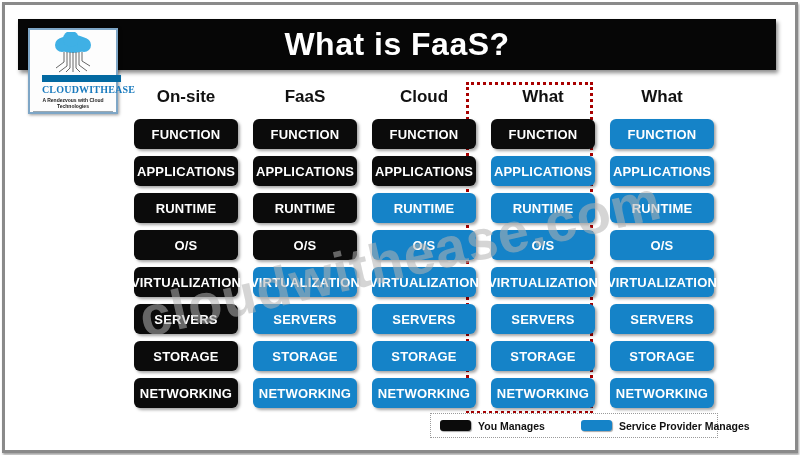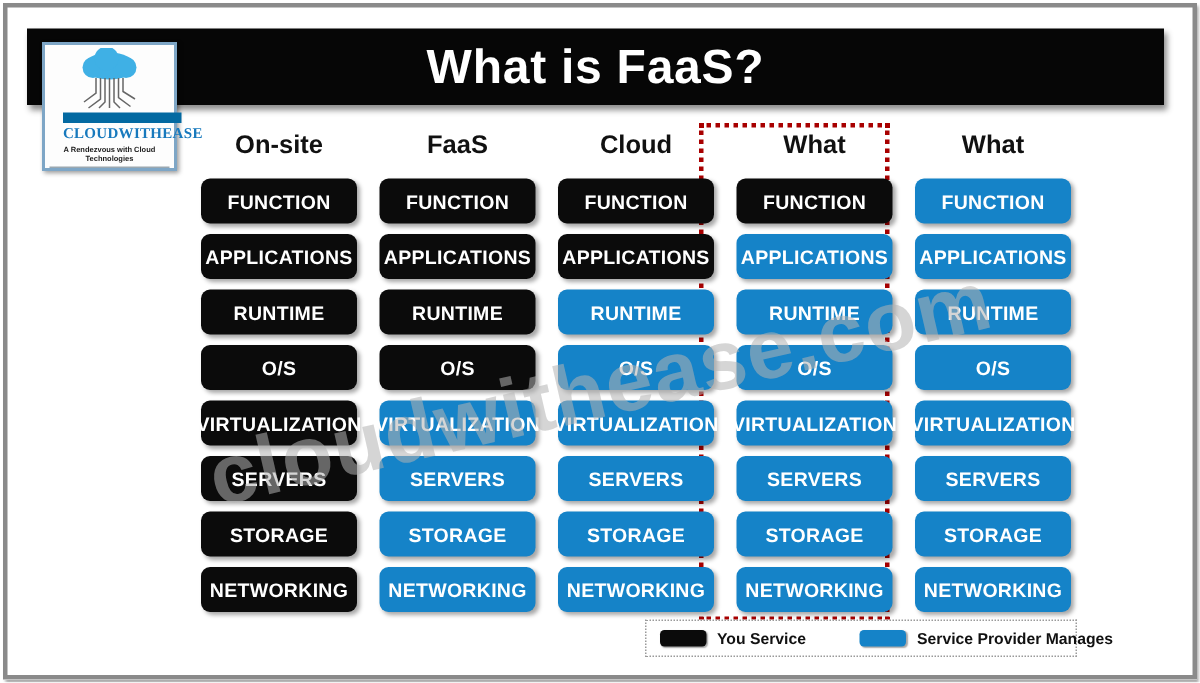--- a/index.html
+++ b/index.html
@@ -134,20 +134,20 @@
         <div class="box provider">STORAGE</div>
         <div class="box provider">NETWORKING</div>
       </div>
     </div>
 
   <div class="watermark">cloudwithease.com</div>
 
   <div class="legend">
       <div class="legend-item">
         <span class="swatch" style="background: rgb(11, 11, 11);"></span>
-        <span class="legend-label">You Service</span>
+        <span class="legend-label">You Manages</span>
       </div>
       <div class="legend-item">
         <span class="swatch" style="background: rgb(21, 131, 200);"></span>
         <span class="legend-label">Service Provider Manages</span>
       </div>
     </div>
 </div>
 
 </body></html>

